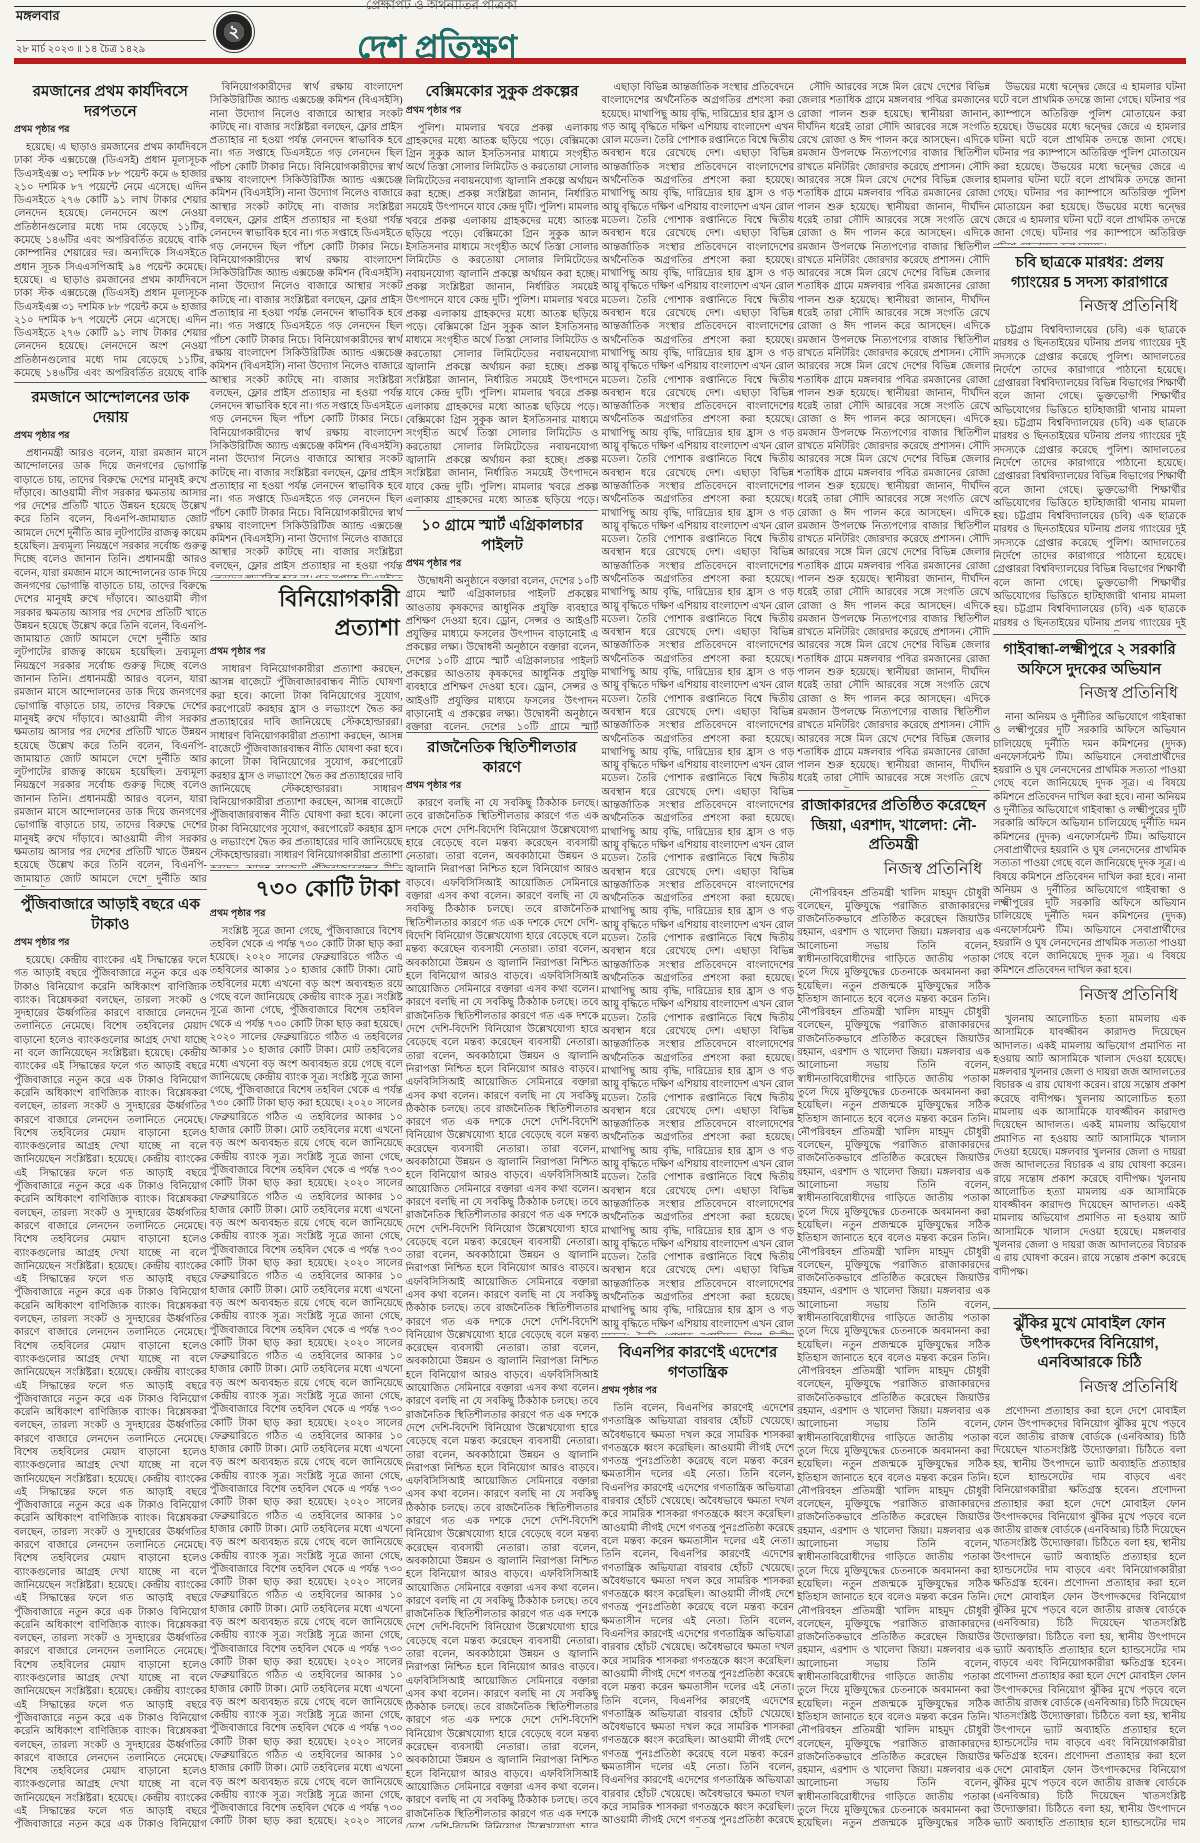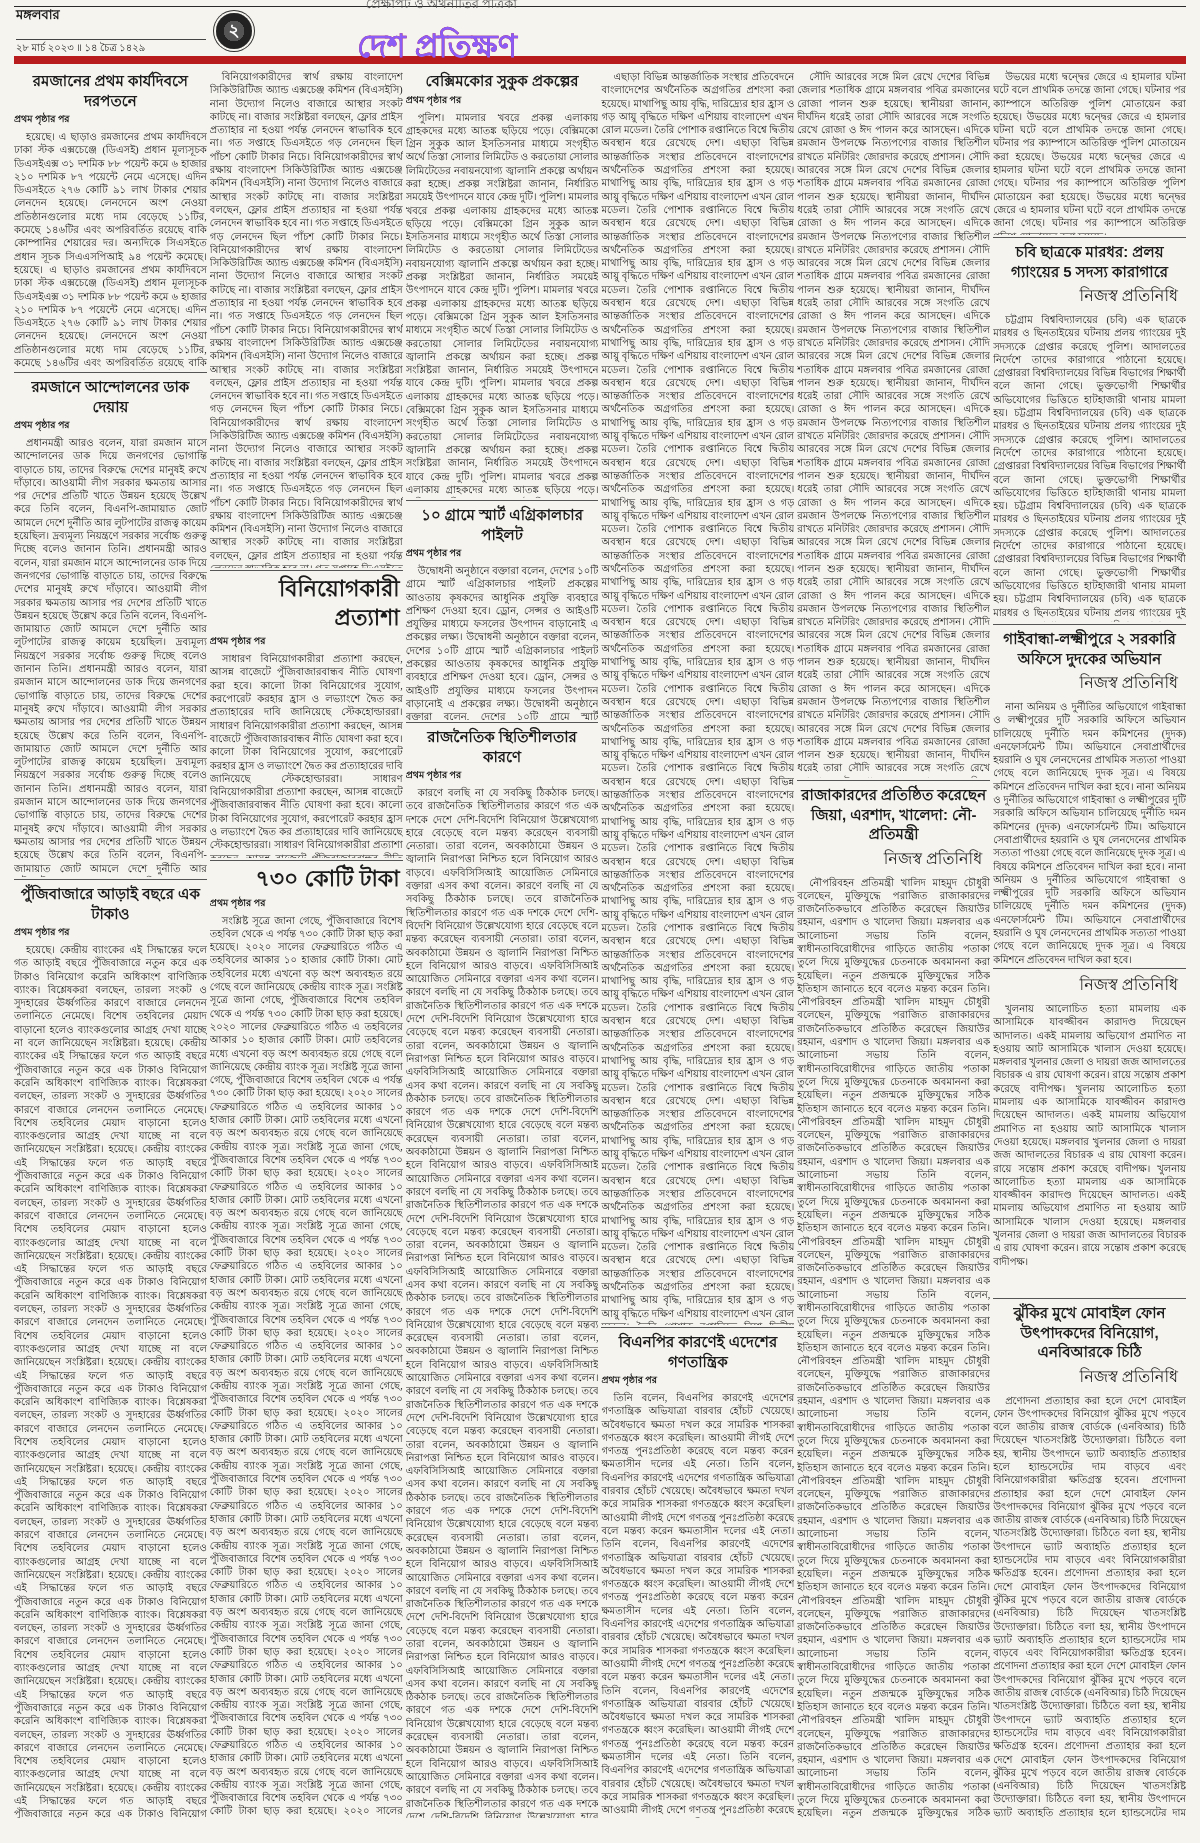--- a/index.html
+++ b/index.html
@@ -7,46 +7,46 @@
     width:1200px;height:1843px;
     background:#f6f4ee;
     font-family:"Liberation Serif", serif;
     color:#1b1b1b;
     overflow:hidden;
   }
   .page{box-sizing:border-box;width:1200px;height:1843px;padding:6px 14px 8px;}
   
   .hdr{
     display:flex;align-items:center;gap:10px;
-    border-top:1px solid #2a2a2a;border-bottom:8px solid #b91c1c;
+    border-top:1px solid #2a2a2a;border-bottom:6px solid #b91c1c;
     padding:3px 2px 5px;height:58px;box-sizing:border-box;
   }
   .hdr-left{width:190px;line-height:1.15;border-right:none;}
   .day{font-weight:bold;font-size:13px;}
   .date{font-size:10px;border-top:1px solid #444;padding-top:2px;margin-top:16px;white-space:nowrap;}
   .badge{
     width:36px;height:36px;border-radius:50%;
     background:radial-gradient(circle at 50% 50%, #555 0 40%, #222 41% 100%);
     color:#fff;display:flex;align-items:center;justify-content:center;
     font-size:17px;font-weight:bold;flex:0 0 auto;
     box-shadow:0 0 0 2px #f6f4ee, 0 0 0 3px #333;
   }
   .section{
     flex:1;text-align:center;font-size:27px;font-weight:bold;
     font-family:"Liberation Sans", sans-serif;letter-spacing:1px;
   }
   .mast{width:255px;text-align:right;line-height:1.05;}
   .tagline{font-size:13px;color:#555;margin-bottom:19px;}
   .mast-name{
     font-family:"Liberation Sans", sans-serif;
-    font-size:32px;font-weight:bold;color:#8b5cf6;
+    font-size:32px;font-weight:bold;color:#0f766e;
     text-shadow:0 0 0 #c1121f;white-space:nowrap;text-align:right;
   }
   
-  .cols{display:flex;gap:3px;height:1748px;margin-top:6px;overflow:hidden;}
+  .cols{display:flex;gap:3px;height:1748px;margin-top:16px;overflow:hidden;}
   .col{flex:1 1 0;min-width:0;display:flex;flex-direction:column;height:100%;overflow:hidden;}
   .art{display:flex;flex-direction:column;box-sizing:border-box;flex:0 0 auto;overflow:hidden;}
   .art + .art{border-top:1px solid #555;margin-top:2px;padding-top:3px;}
   .art.fill{flex:1 1 auto;min-height:0;}
   .hl{
     font-size:15px;line-height:1.3;text-align:center;font-weight:bold;
     margin:1px 3px 2px;font-family:"Liberation Sans", sans-serif;
   }
   .hl-lg{font-size:22px;text-align:right;}
   .kicker{font-size:9.5px;font-weight:bold;margin:0 0 3px;}

